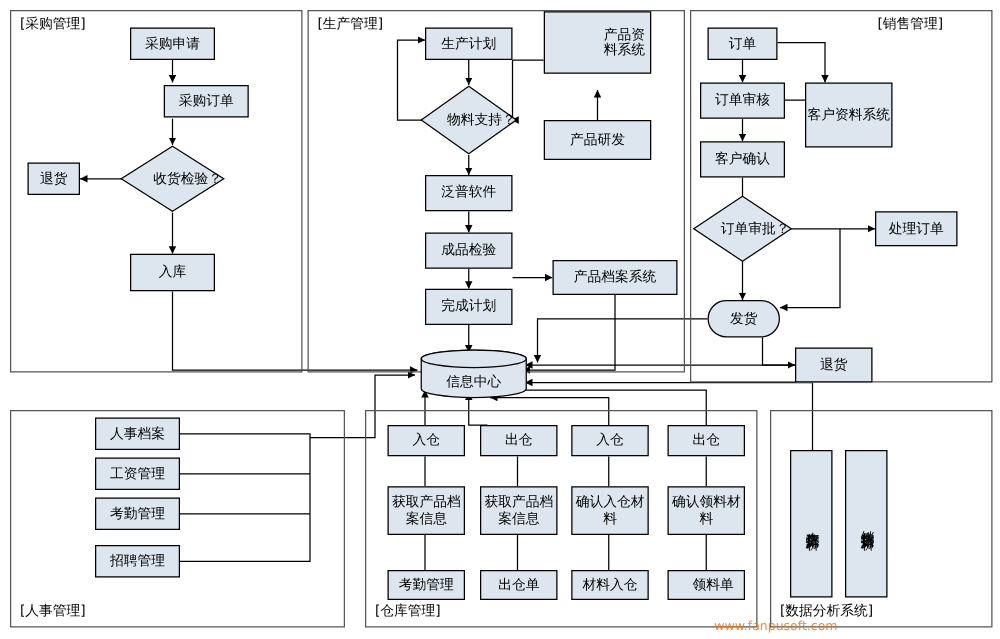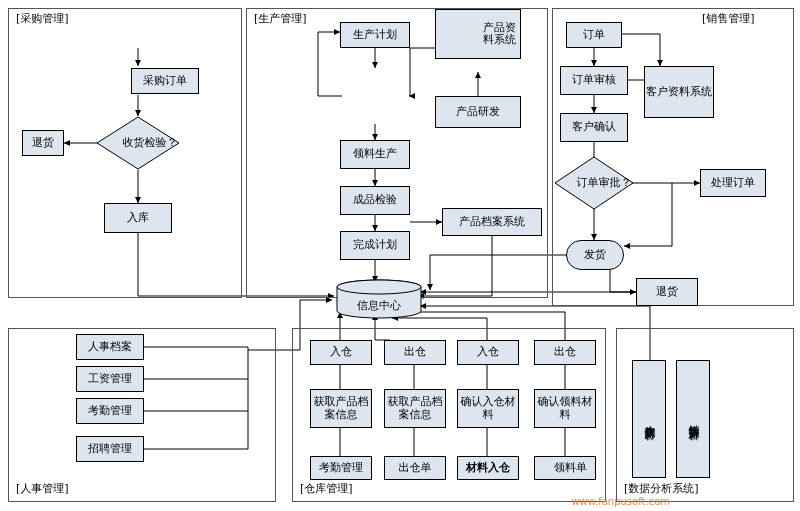--- a/index.html
+++ b/index.html
@@ -186,36 +186,43 @@
 
   <div class="panel" style="left:8px;top:328px;width:266px;height:172px;"></div>
   <div class="panel-label" style="left:14px;top:481px;">[人事管理]</div>
 
   <div class="panel" style="left:292px;top:328px;width:312px;height:172px;"></div>
   <div class="panel-label" style="left:298px;top:481px;">[仓库管理]</div>
 
   <div class="panel" style="left:616px;top:328px;width:176px;height:172px;"></div>
   <div class="panel-label" style="left:622px;top:481px;">[数据分析系统]</div>
 
+  <div class="box" style="left:104px;top:22px;width:68px;height:26px;">采购申请</div>
   <div class="box" style="left:104px;top:68px;width:68px;height:26px;margin-left:27px;">采购订单</div>
 
   <div class="diamond" style="left:96px;top:116px;width:84px;height:54px;">
     <svg class="shape" viewBox="0 0 84 54" preserveAspectRatio="none">
         <polygon points="42,1 83,27 42,53 1,27" fill="#dde6ef" stroke="#000" stroke-width="1"></polygon>
       </svg>
     <div class="txt" style="padding:0 12px;">收货检验？</div>
   </div>
 
   <div class="box" style="left:22px;top:130px;width:42px;height:26px;">退货</div>
   <div class="box" style="left:104px;top:203px;width:68px;height:30px;">入库</div>
 
   <div class="box" style="left:340px;top:22px;width:70px;height:26px;">生产计划</div>
 
-
-  <div class="box" style="left:340px;top:140px;width:70px;height:29px;">领料生产</div>
+  <div class="diamond" style="left:336px;top:68px;width:78px;height:56px;">
+    <svg class="shape" viewBox="0 0 78 56" preserveAspectRatio="none">
+        <polygon points="39,1 77,28 39,55 1,28" fill="#dde6ef" stroke="#000" stroke-width="1"></polygon>
+      </svg>
+    <div class="txt" style="padding:0 10px;">物料支持？</div>
+  </div>
+
+  <div class="box" style="left:340px;top:140px;width:70px;height:29px;">泛普软件</div>
   <div class="box" style="left:340px;top:186px;width:70px;height:29px;">成品检验</div>
   <div class="box" style="left:340px;top:231px;width:70px;height:29px;">完成计划</div>
 
   <div class="box" style="left:435px;top:9px;width:86px;height:50px;padding-left:44px;">产品资料系统</div>
   <div class="box" style="left:435px;top:96px;width:86px;height:32px;">产品研发</div>
   <div class="box" style="left:442px;top:208px;width:100px;height:28px;">产品档案系统</div>
 
   <div class="box" style="left:566px;top:22px;width:56px;height:26px;">订单</div>
   <div class="box" style="left:560px;top:66px;width:68px;height:29px;">订单审核</div>
   <div class="box" style="left:560px;top:113px;width:68px;height:29px;">客户确认</div>
@@ -256,21 +263,21 @@
   <div class="box" style="left:310px;top:340px;width:62px;height:25px;">入仓</div>
   <div class="box" style="left:310px;top:389px;width:62px;height:39px;">获取产品档案信息</div>
   <div class="box" style="left:310px;top:456px;width:62px;height:24px;">考勤管理</div>
 
   <div class="box" style="left:384px;top:340px;width:62px;height:25px;">出仓</div>
   <div class="box" style="left:384px;top:389px;width:62px;height:39px;">获取产品档案信息</div>
   <div class="box" style="left:384px;top:456px;width:62px;height:24px;">出仓单</div>
 
   <div class="box" style="left:457px;top:340px;width:62px;height:25px;">入仓</div>
   <div class="box" style="left:457px;top:389px;width:62px;height:39px;">确认入仓材料</div>
-  <div class="box" style="left:457px;top:456px;width:62px;height:24px;font-weight:bold;">材料入仓</div>
+  <div class="box" style="left:457px;top:456px;width:62px;height:24px;">材料入仓</div>
 
   <div class="box" style="left:534px;top:340px;width:62px;height:25px;">出仓</div>
   <div class="box" style="left:534px;top:389px;width:62px;height:39px;">确认领料材料</div>
   <div class="box" style="left:534px;top:456px;width:62px;height:24px;padding-left:12px;">领料单</div>
 
   <div class="box" style="left:632px;top:360px;width:34px;height:118px;">
     <span class="vertical">生产数据分析</span>
   </div>
   <div class="box" style="left:676px;top:360px;width:34px;height:118px;">
     <span class="vertical">销售数据分析</span>

